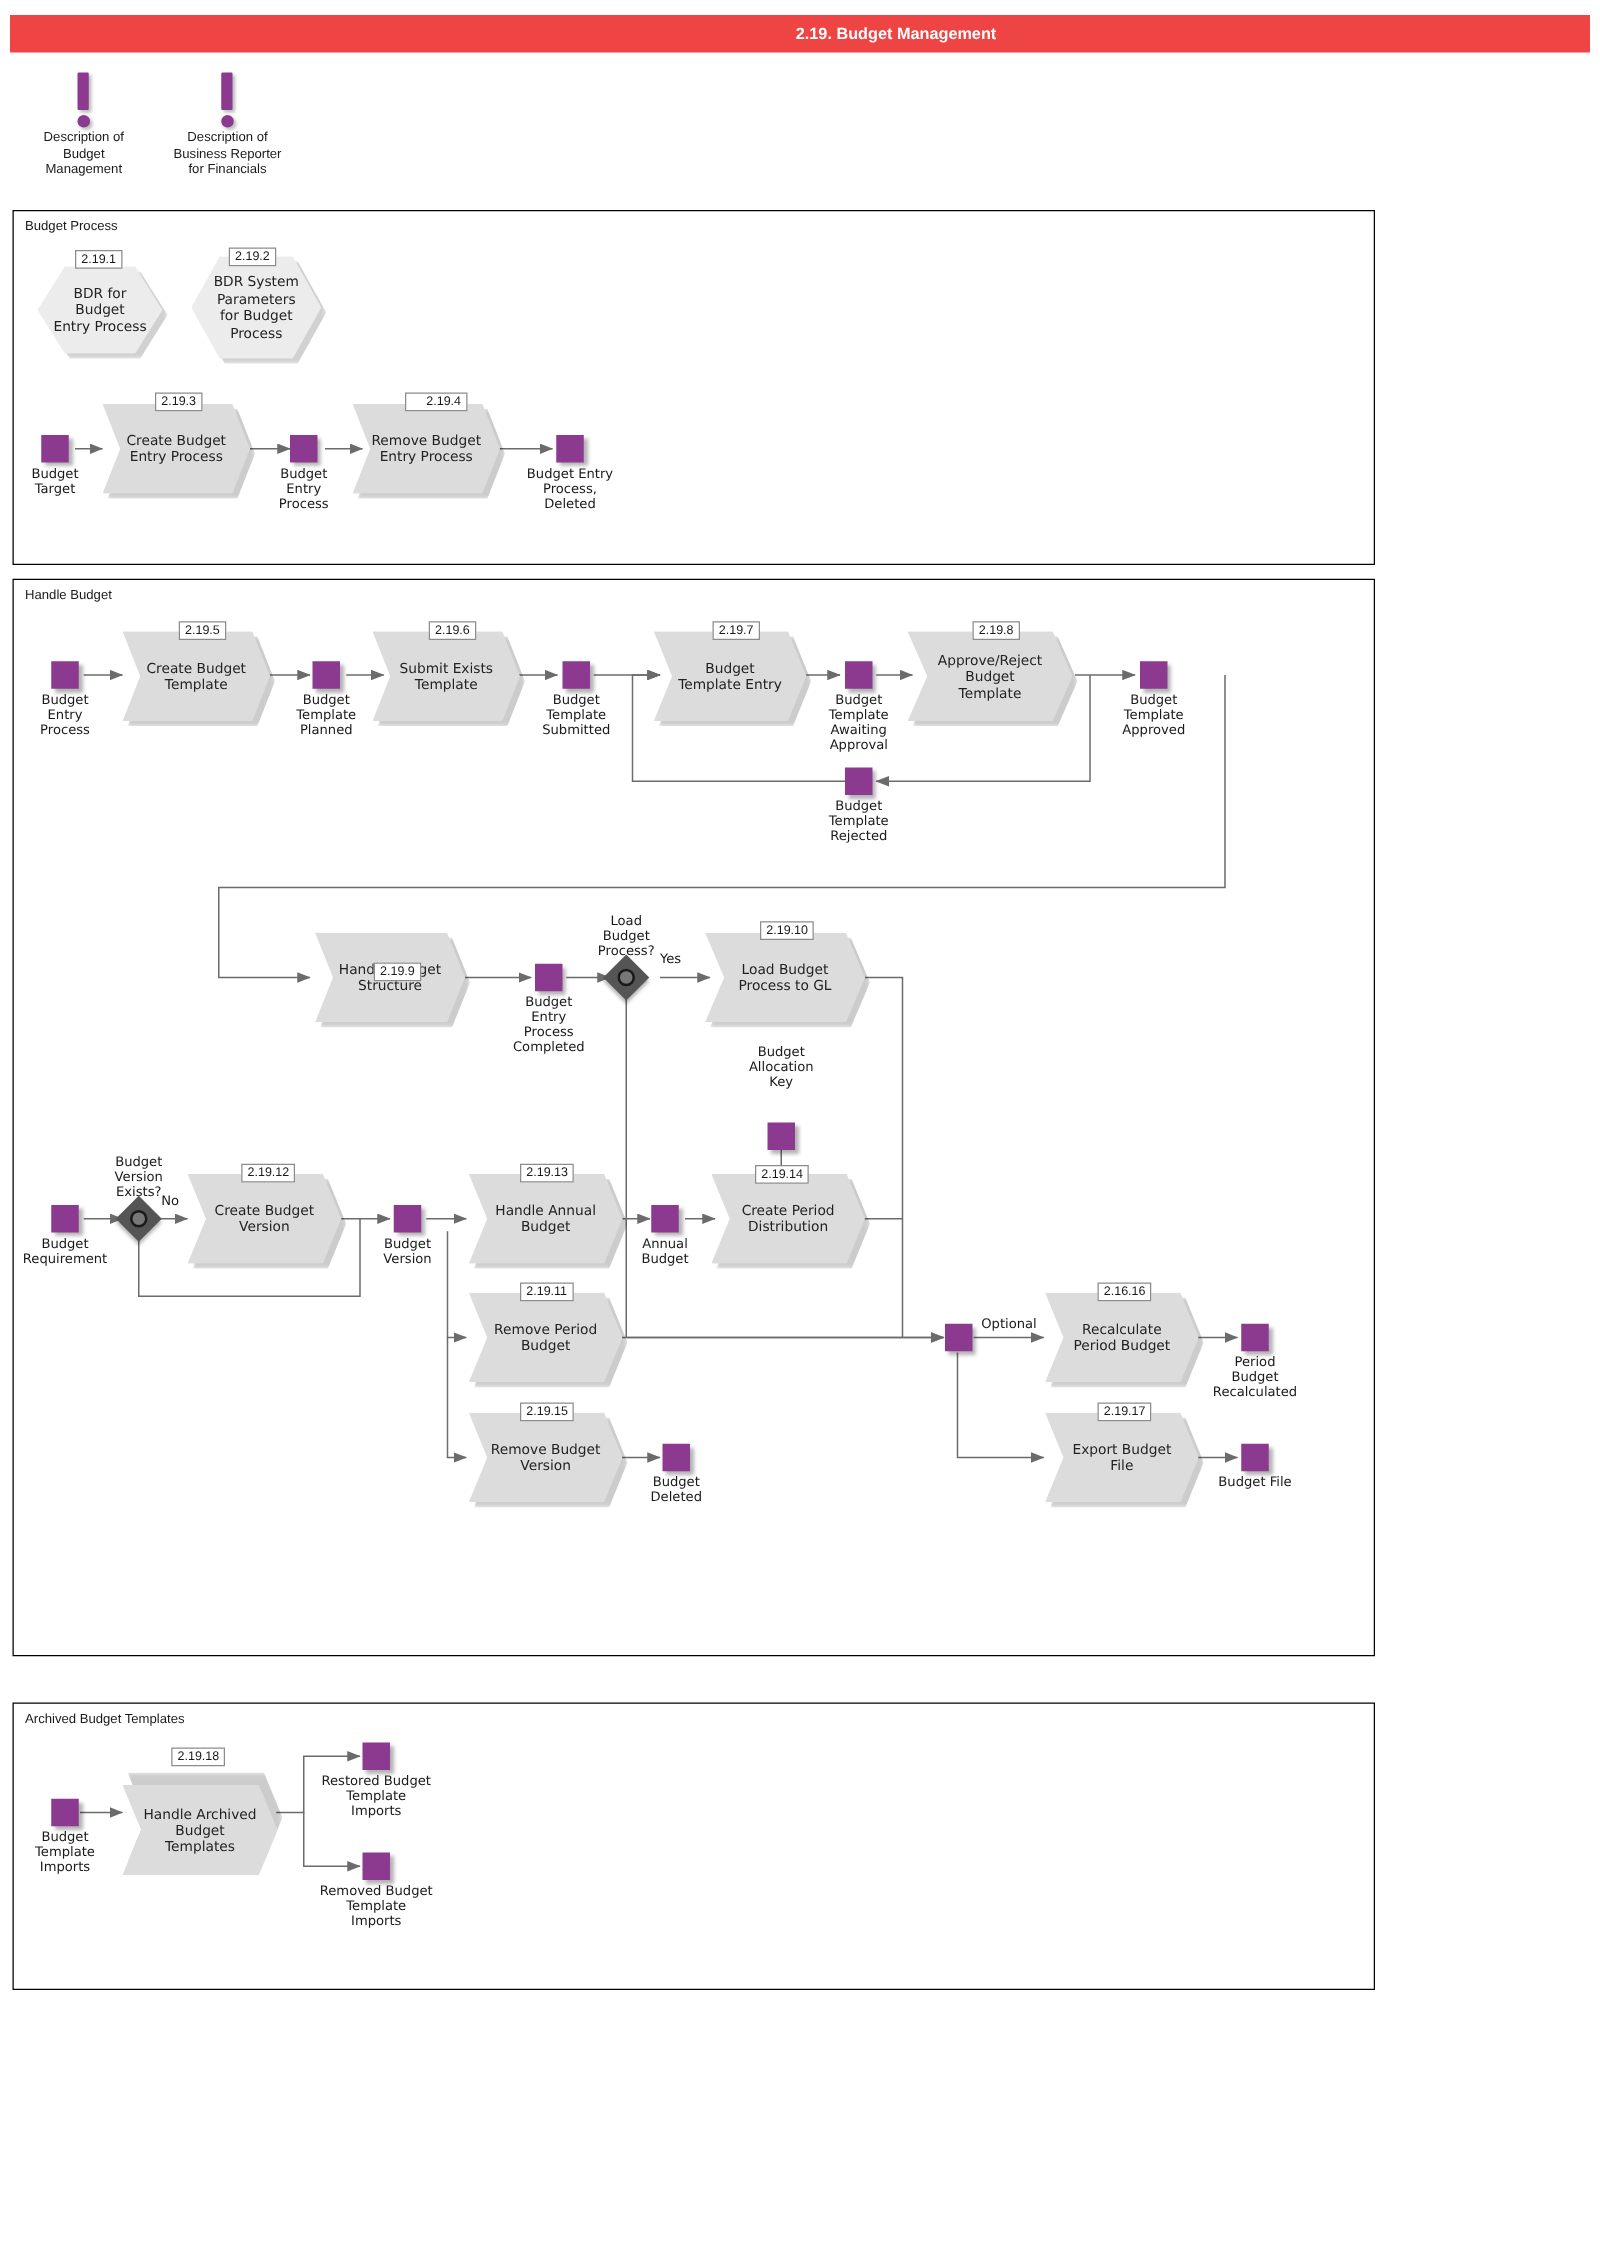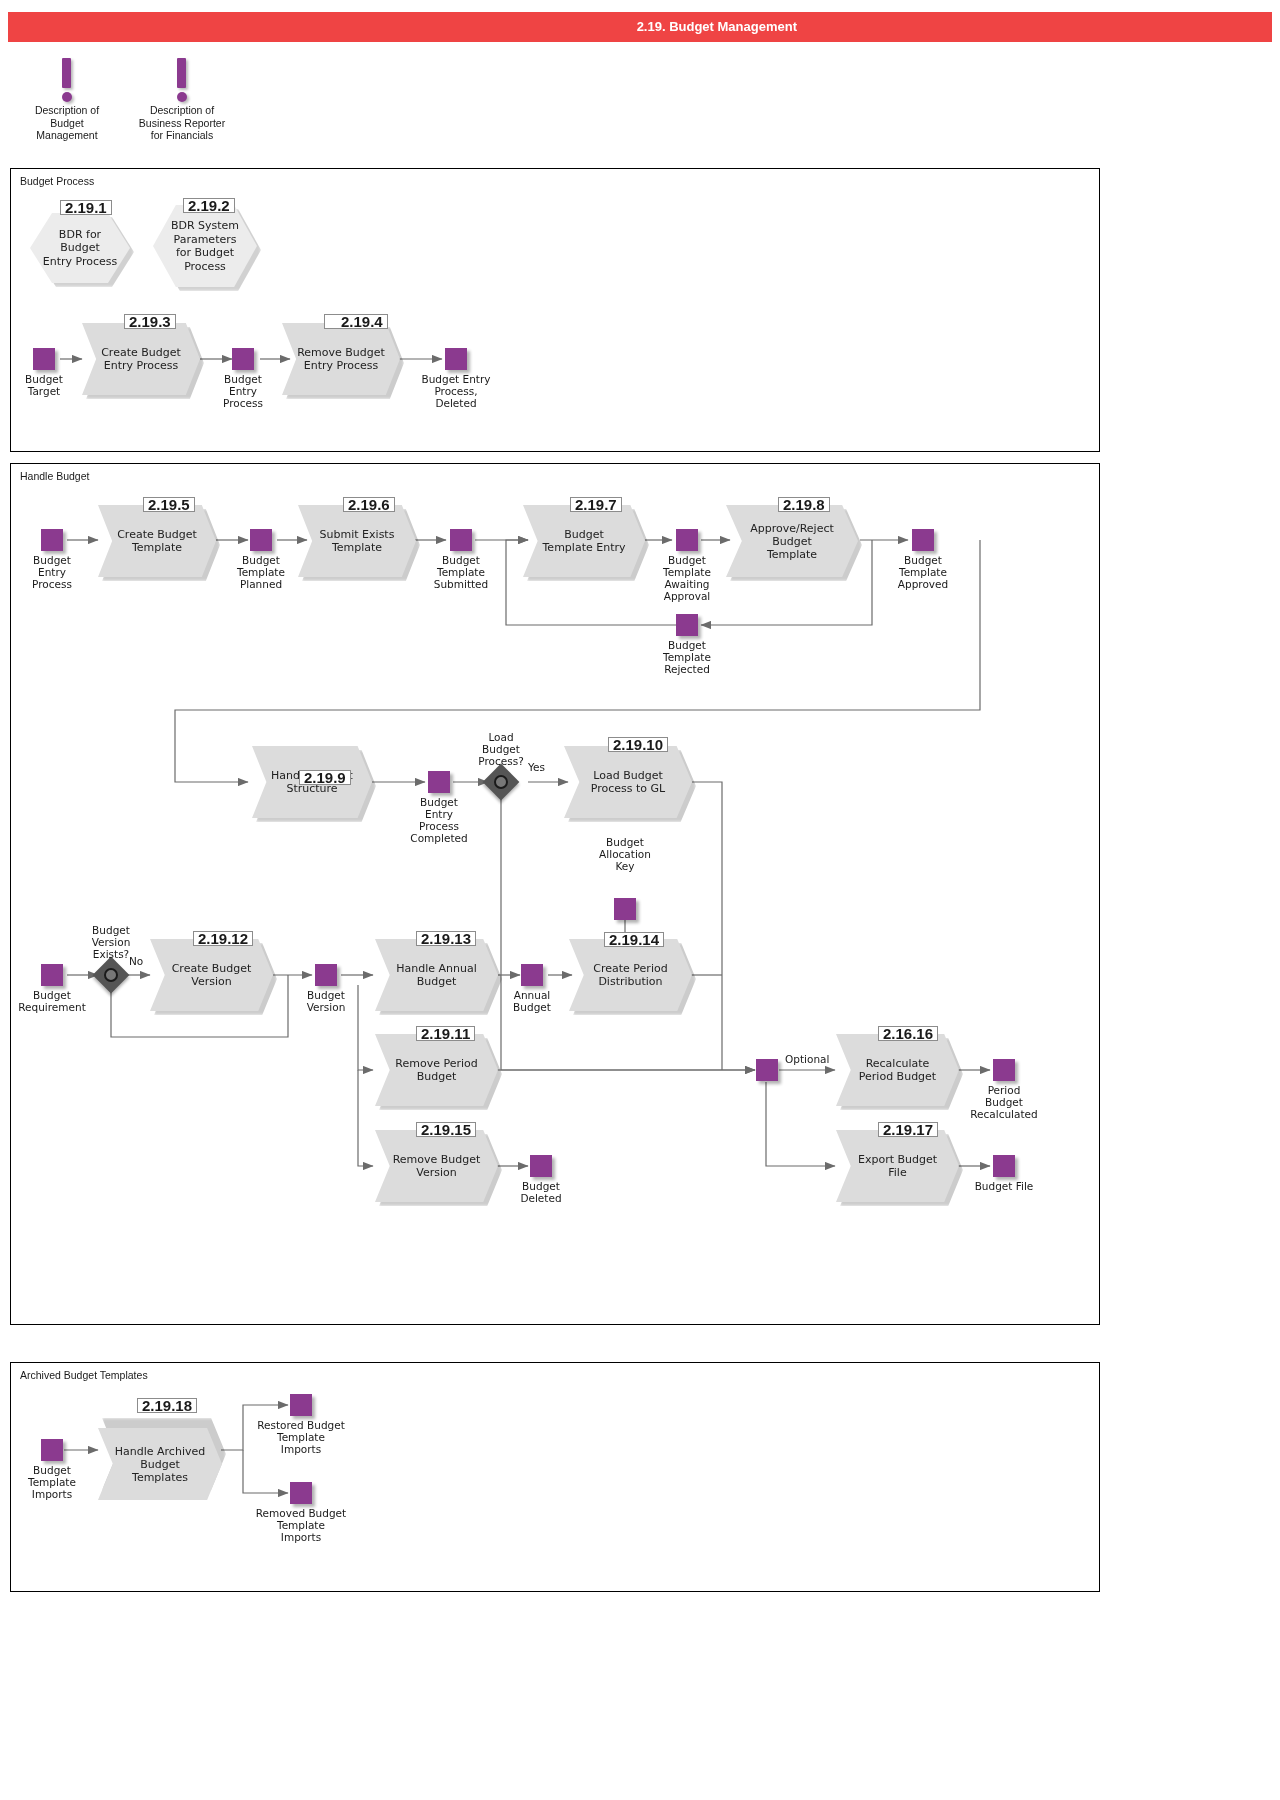--- a/index.html
+++ b/index.html
@@ -78,24 +78,23 @@
   .hex-shadow{
     position:absolute;left:4px;top:4px;width:100%;height:100%;
     background:rgba(0,0,0,.18);
     -webkit-clip-path:polygon(22% 0,78% 0,100% 50%,78% 100%,22% 100%,0 50%);
     clip-path:polygon(22% 0,78% 0,100% 50%,78% 100%,22% 100%,0 50%);
     filter:blur(1.5px);
   }
   
   .chip{
     position:absolute;background:#ffffff;border:1px solid #8c8c8c;
-    font-size:15px;line-height:13px;padding:0 4px;color:#1a1a1a;
+    font-size:10px;line-height:13px;padding:0 4px;color:#1a1a1a;
     font-family:"Liberation Sans",sans-serif;white-space:nowrap;
     z-index:6;
-    font-weight:bold;
   }
   
   .statew{position:absolute;}
   .sq{
     position:absolute;left:0;top:0;width:22px;height:22px;background:#8b3a8f;
     box-shadow:3px 3px 3px rgba(0,0,0,.30);
   }
   .slabel{
     position:absolute;width:120px;left:-49px;text-align:center;
     font-size:10.5px;line-height:12px;color:#1a1a1a;white-space:normal;

